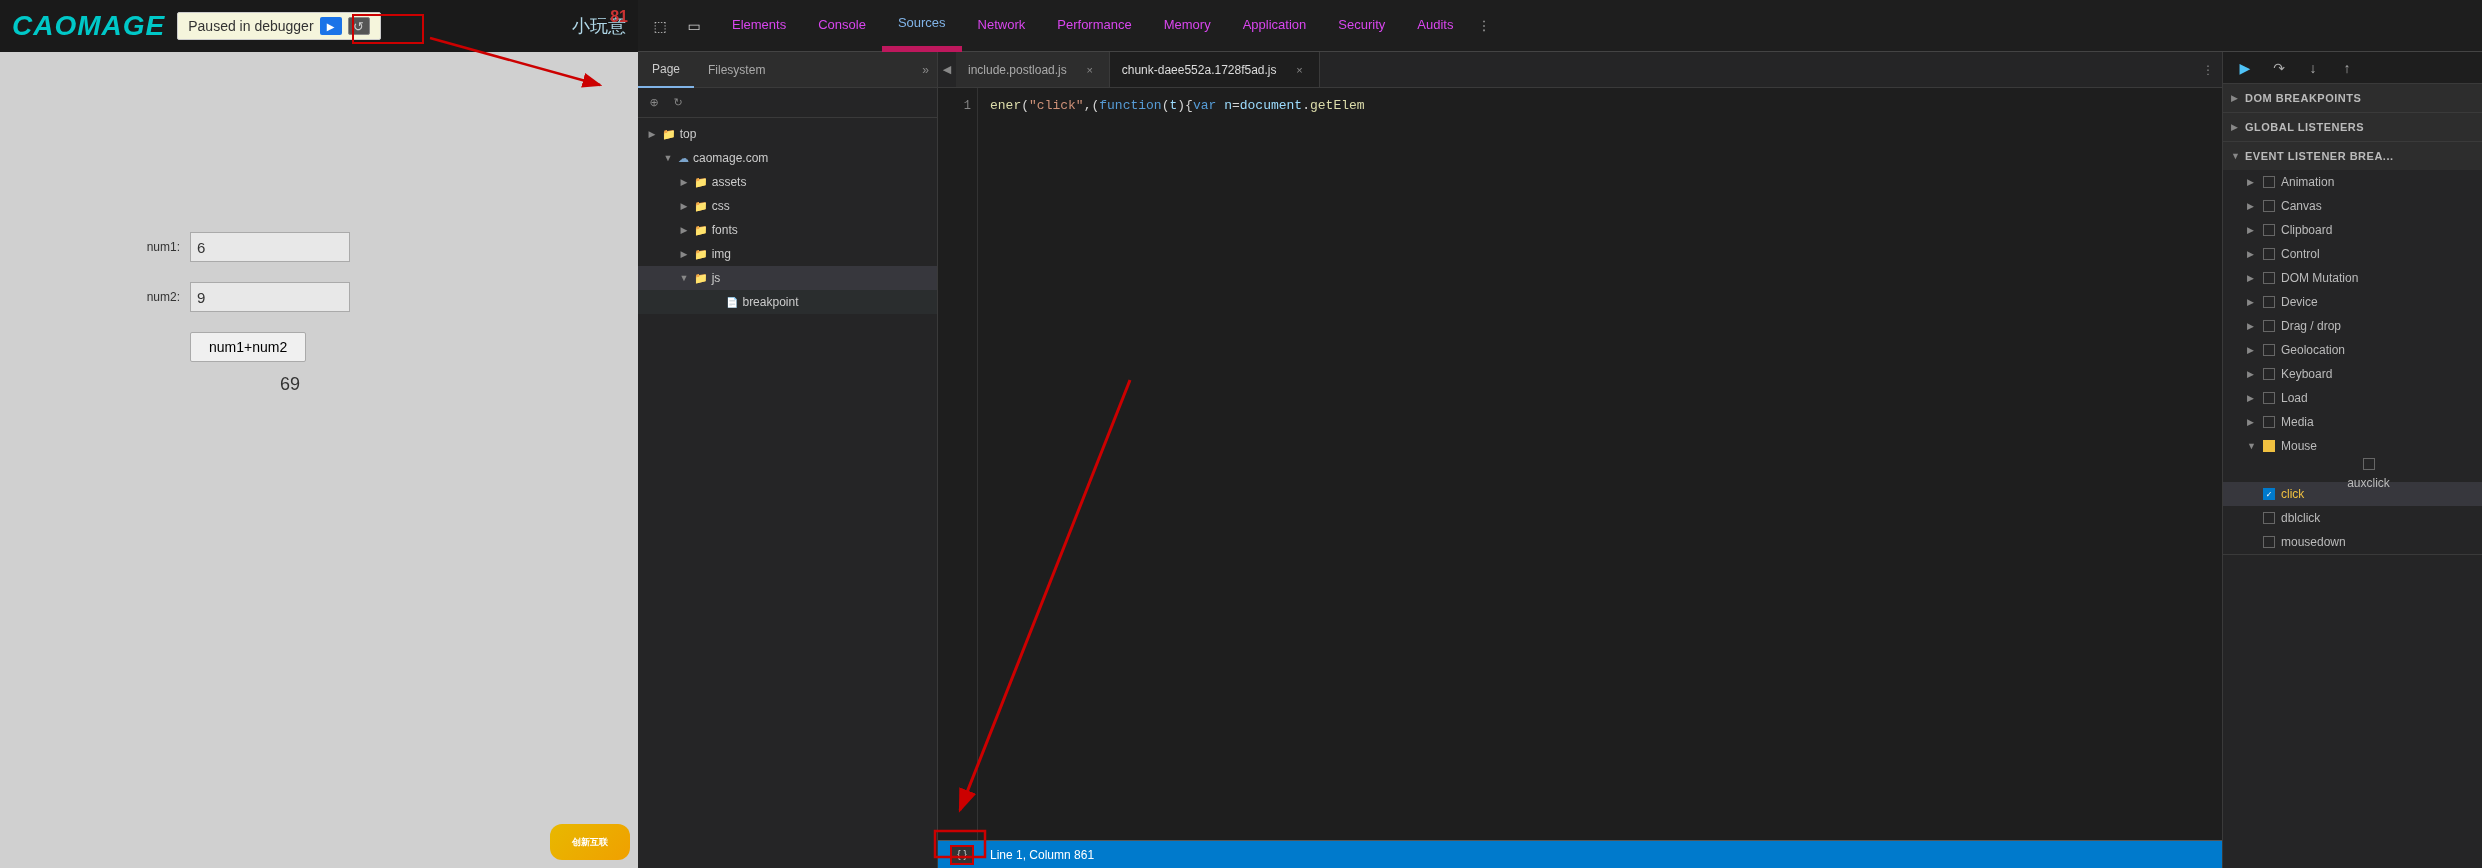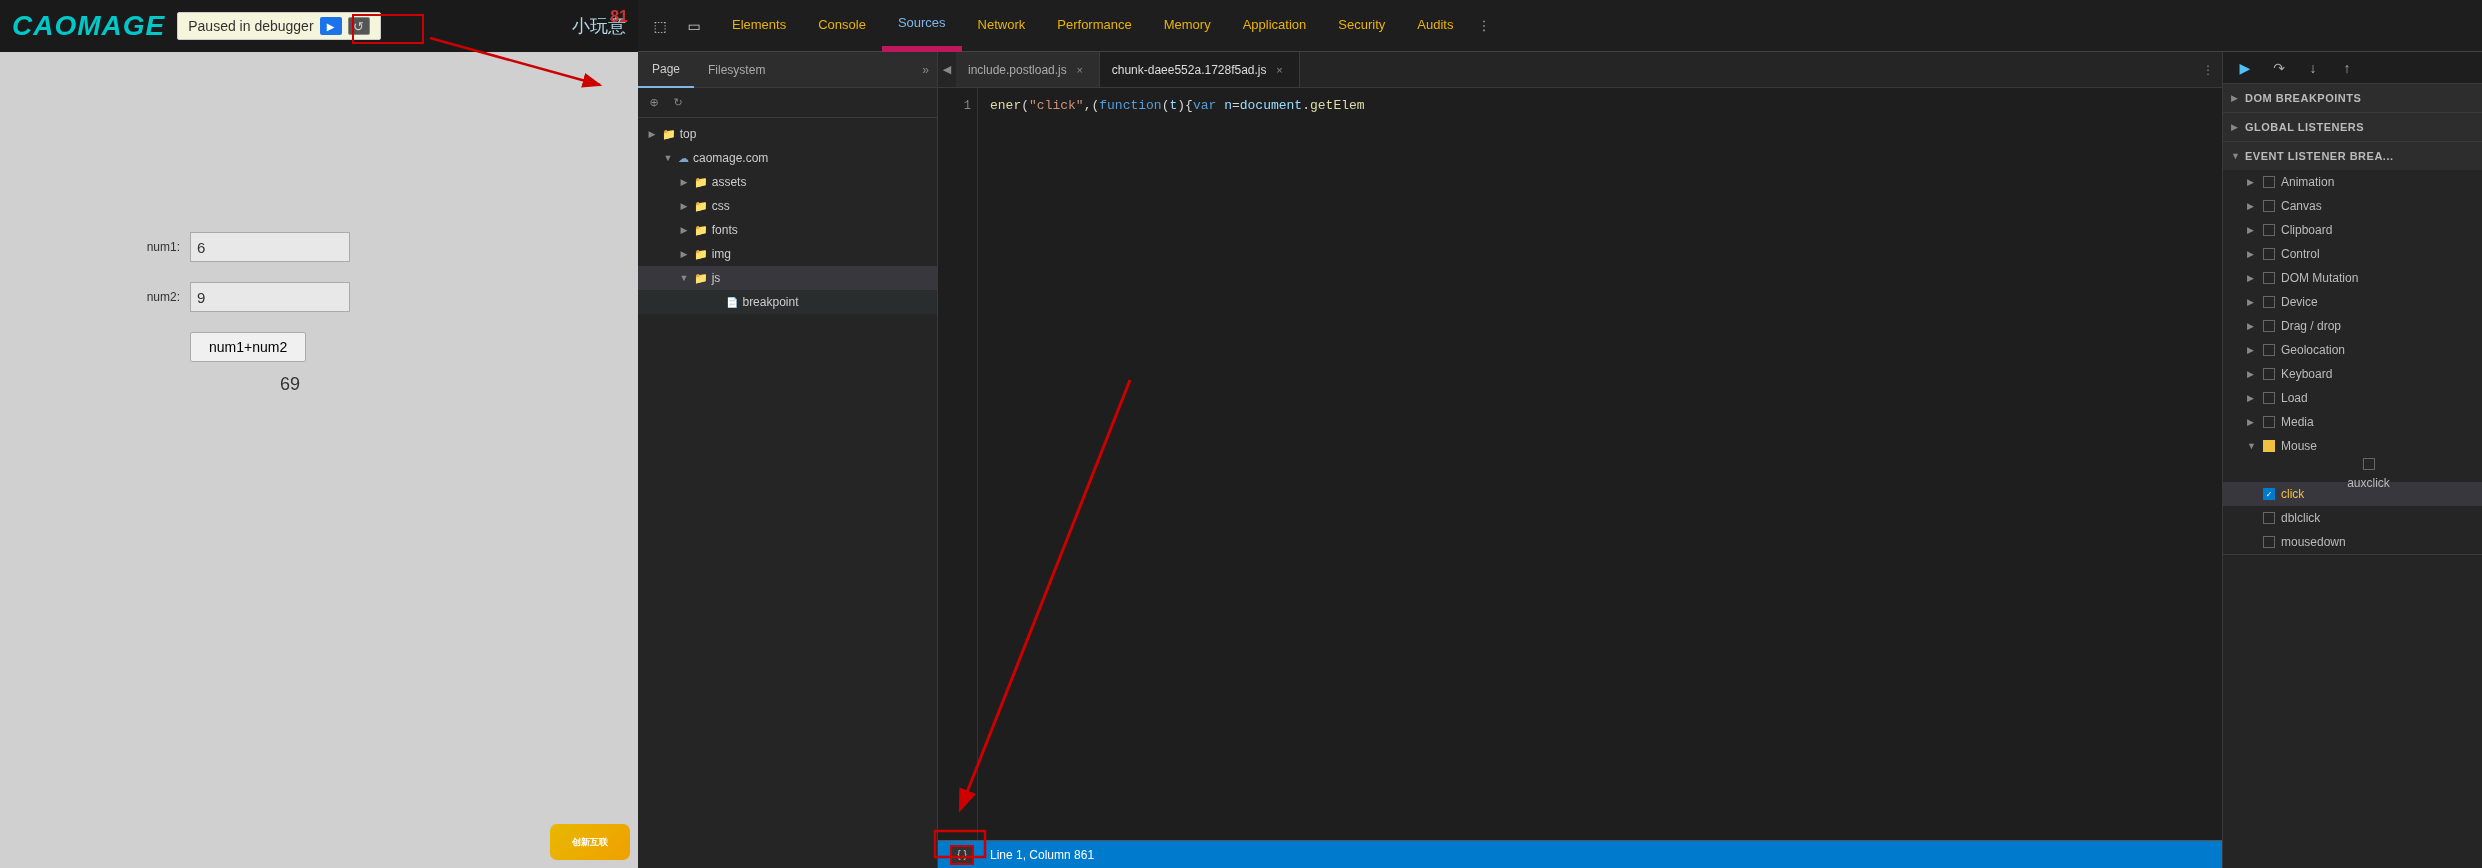--- a/index.html
+++ b/index.html
@@ -140,21 +140,21 @@
       width: 200px;
     }
 
     .watermark {
       position: absolute;
       bottom: 8px;
       right: 8px;
       width: 80px;
       height: 36px;
       background: linear-gradient(135deg, #e8b800, #f0a000);
-      border-radius: 7px;
+      border-radius: 12px;
       display: flex;
       align-items: center;
       justify-content: center;
       font-size: 9px;
       color: white;
       font-weight: bold;
       text-align: center;
     }
 
     
@@ -194,21 +194,21 @@
       font-size: 14px;
       border-radius: 3px;
     }
 
     .devtab {
       padding: 0 16px;
       height: 52px;
       display: flex;
       align-items: center;
       font-size: 13px;
-      color: #eab308;
+      color: #d946ef;
       cursor: pointer;
       border-bottom: 2px solid transparent;
       white-space: nowrap;
     }
     .devtab.active {
       color: #81b4e8;
       border-bottom: 6px solid #be185d;
     }
 
     .devtools-more {
@@ -336,21 +336,21 @@
     }
 
     .editor-tab {
       display: flex;
       align-items: center;
       height: 36px;
       padding: 0 12px;
       font-size: 12px;
       color: #aaa;
       cursor: pointer;
-      gap: 6px;
+      gap: 16px;
       border-right: 1px solid #3a3a3a;
       background: #2d2d2d;
       white-space: nowrap;
     }
     .editor-tab.active { background: #1e1e1e; color: #ddd; }
 
     .tab-close {
       color: #888;
       font-size: 11px;
       width: 14px;

